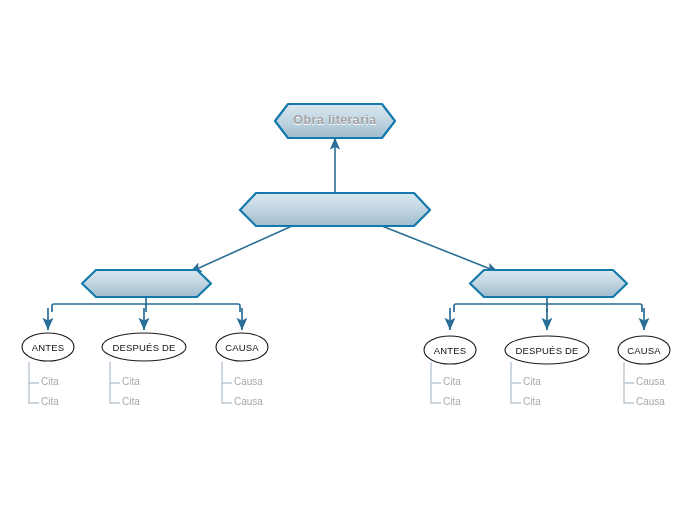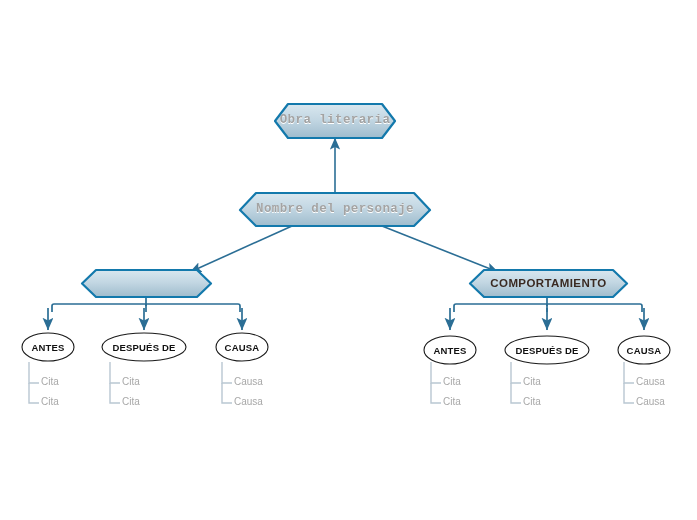--- a/index.html
+++ b/index.html
@@ -10,23 +10,23 @@
   }
   #canvas{position:absolute;left:0;top:0;width:697px;height:520px;}
   svg.layer{position:absolute;left:0;top:0;width:697px;height:520px;overflow:visible;}
   .nodetext{
     position:absolute;white-space:nowrap;pointer-events:none;
     text-align:center;
   }
   .hex-label{
     font-weight:bold;letter-spacing:.4px;
   }
-  .hex-label.muted{color:#a3a3a3;font-size:12.5px;text-shadow:0 1px 0 #fff;font-family:Liberation Mono, monospace;}
+  .hex-label.muted{color:#a3a3a3;font-size:12.5px;text-shadow:0 1px 0 #fff;}
   .hex-label.strong{color:#3a2a22;font-size:11.5px;}
-  .ell-label{color:#111111;font-size:9.5px;font-weight:bold;letter-spacing:.2px;}
+  .ell-label{color:#111111;font-size:9.5px;font-weight:normal;letter-spacing:.2px;}
   .leaf-label{color:#a8a8a8;font-size:10px;}
 </style>
 </head>
 <body>
 
 <div id="canvas">
 
   <svg class="layer" viewBox="0 0 697 520" xmlns="http://www.w3.org/2000/svg">
     <defs>
       <linearGradient id="hexgrad" x1="0" y1="0" x2="0" y2="1">
@@ -115,24 +115,22 @@
       <ellipse cx="144" cy="347" rx="42" ry="14" fill="#ffffff" stroke="#1a1a1a" stroke-width="1.1"></ellipse>
       <ellipse cx="242" cy="347" rx="26" ry="14" fill="#ffffff" stroke="#1a1a1a" stroke-width="1.1"></ellipse>
       <ellipse cx="450" cy="350" rx="26" ry="14" fill="#ffffff" stroke="#1a1a1a" stroke-width="1.1"></ellipse>
       <ellipse cx="547" cy="350" rx="42" ry="14" fill="#ffffff" stroke="#1a1a1a" stroke-width="1.1"></ellipse>
       <ellipse cx="644" cy="350" rx="26" ry="14" fill="#ffffff" stroke="#1a1a1a" stroke-width="1.1"></ellipse>
     </g>
   </svg>
 
   <div class="nodetext hex-label muted" style="left:275px;top:113px;width:120px;">Obra literaria</div>
 
-  <div class="nodetext hex-label muted" style="left:240px;top:202px;width:190px;">Nombre del personaje</div>
 
 
-  <div class="nodetext hex-label strong" style="left:470px;top:277px;width:157px;">COMPORTAMIENTO</div>
 
   <div class="nodetext ell-label" style="left:8px;top:342px;width:80px;">ANTES</div>
   <div class="nodetext ell-label" style="left:94px;top:342px;width:100px;">DESPUÉS DE</div>
   <div class="nodetext ell-label" style="left:202px;top:342px;width:80px;">CAUSA</div>
 
   <div class="nodetext ell-label" style="left:410px;top:345px;width:80px;">ANTES</div>
   <div class="nodetext ell-label" style="left:497px;top:345px;width:100px;">DESPUÉS DE</div>
   <div class="nodetext ell-label" style="left:604px;top:345px;width:80px;">CAUSA</div>
 
   <div class="nodetext leaf-label" style="left:41px;top:376px;text-align:left;">Cita</div>

